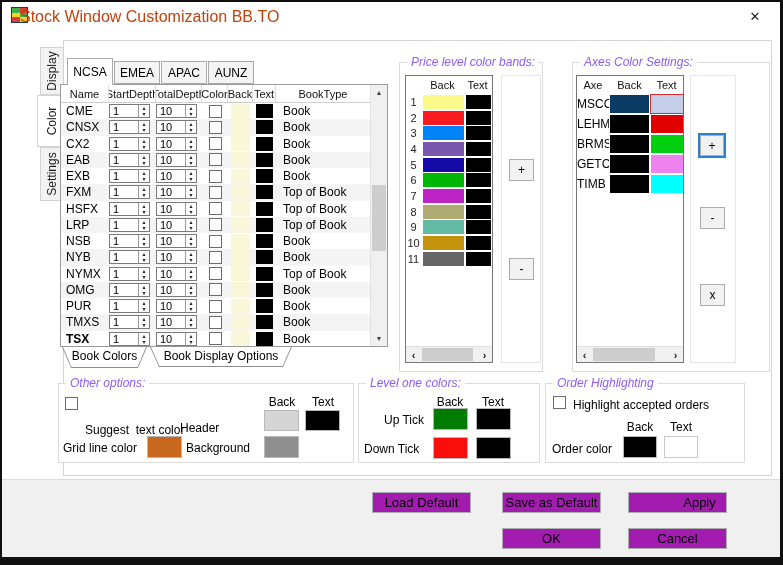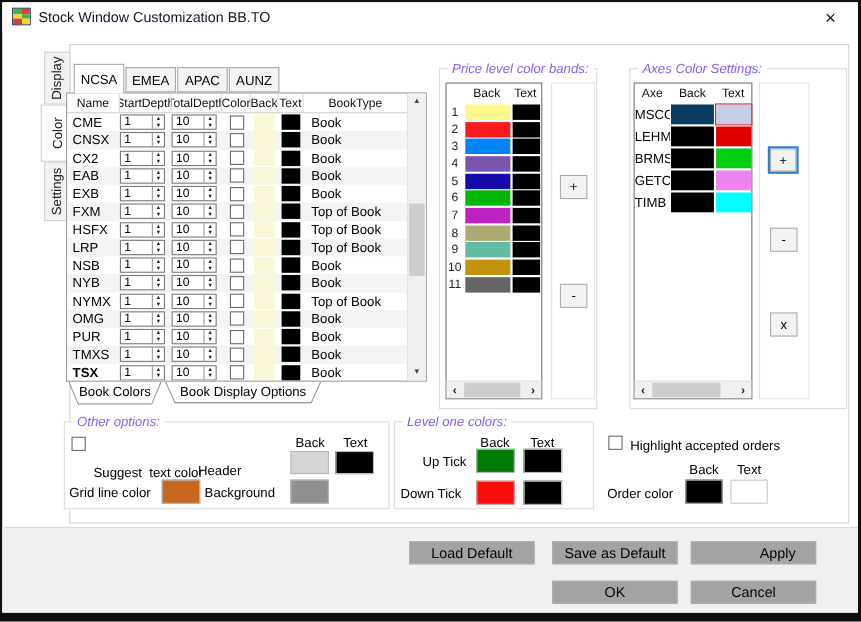--- a/index.html
+++ b/index.html
@@ -5,21 +5,21 @@
   * { margin:0; padding:0; box-sizing:border-box; }
   html,body { background:#888; }
   body { font-family:"Liberation Sans", sans-serif; }
   #window { position:relative; width:783px; height:565px; background:#0f0f0f; }
   #frame  { position:absolute; left:2px; top:2px; right:3px; bottom:8px; background:#fff; overflow:hidden; }
 
   
   .titlebar { position:absolute; left:0; top:0; right:0; height:27px; background:#fff; }
   .app-icon { position:absolute; left:9px; top:5px; width:17px; height:16px; border:1px solid #1c3a66;
               display:grid; grid-template-columns:1fr 1fr; grid-template-rows:1fr 1fr 1fr; }
-  .title-text { position:absolute; left:33px; top:6px; font-size:13px; color:#0f172a; }
+  .title-text { position:absolute; left:18px; top:6px; font-size:16px; color:#c2410c; }
   .close-x { position:absolute; right:14px; top:4px; width:22px; height:20px; display:flex; align-items:center;
              justify-content:center; font-size:13px; color:#222; cursor:default; }
 
   
   .card { position:absolute; left:61px; top:38px; width:709px; height:436px; background:#fff; border:1px solid #d5d5d5; }
   .vtab { position:absolute; left:38px; width:24px; background:#f2f2f2; border:1px solid #d2d2d2;
           display:flex; align-items:center; justify-content:center; z-index:3; }
   .vtab span { transform:rotate(-90deg); white-space:nowrap; font-size:12px; color:#1a1a1a; }
   .vtab.sel { left:35px; width:30px; background:#fff; border-right:none; z-index:4; }
 
@@ -96,21 +96,21 @@
               justify-content:center; font-size:12px; color:#000; }
   .smallbtn.focus { border:2px solid #2e7fd0; box-shadow:inset 0 0 0 1px #adadad; }
 
   
   .lbl12 { position:absolute; font-size:12px; color:#000; white-space:pre; }
   .cswatch { position:absolute; border:1px solid #b9b9b9; }
   .chead { position:absolute; font-size:12px; color:#000; text-align:center; }
 
   
   .footer { position:absolute; left:0; right:0; top:477px; bottom:0; background:#f0f0f0; border-top:1px solid #dcdcdc; }
-  .btn { position:absolute; width:114px; height:21px; background:#a3a3a3; border:1px solid #adadad; font-size:13px;
+  .btn { position:absolute; width:99px; height:21px; background:#a21caf; border:1px solid #adadad; font-size:13px;
          color:#000; display:flex; align-items:center; justify-content:center; font-family:"Liberation Sans",sans-serif; }
 </style>
 </head>
 <body>
 
 <div id="window">
  <div id="frame">
 
   <div class="titlebar">
     <div class="app-icon">
@@ -809,20 +809,23 @@
   </div>
   <div class="chead" style="left:429px;top:393px;width:38px;">Back</div>
   <div class="chead" style="left:472px;top:393px;width:38px;">Text</div>
   <div class="lbl12" style="left:382px;top:411px;text-align:center;">Up Tick</div>
   <div class="cswatch" style="left: 431px; top: 406px; width: 35px; height: 22px; background: rgb(0, 124, 2);"></div>
   <div class="cswatch" style="left: 474px; top: 406px; width: 35px; height: 22px; background: rgb(0, 0, 0);"></div>
   <div class="lbl12" style="left:362px;top:440px;">Down Tick</div>
   <div class="cswatch" style="left: 431px; top: 435px; width: 35px; height: 22px; background: rgb(250, 13, 11);"></div>
   <div class="cswatch" style="left: 474px; top: 435px; width: 35px; height: 22px; background: rgb(0, 0, 0);"></div>
 
+  <div class="group" style="left:543px;top:381px;width:200px;height:80px;">
+    <div class="gtitle">Order Highlighting</div>
+  </div>
   <div class="checkbox" style="position:absolute;left:551px;top:394px;"></div>
   <div class="lbl12" style="left:571px;top:396px;">Highlight accepted orders</div>
   <div class="chead" style="left:619px;top:418px;width:38px;">Back</div>
   <div class="chead" style="left:660px;top:418px;width:38px;">Text</div>
   <div class="lbl12" style="left:550px;top:440px;">Order color</div>
   <div class="cswatch" style="left: 621px; top: 434px; width: 34px; height: 22px; background: rgb(0, 0, 0);"></div>
   <div class="cswatch" style="left: 662px; top: 434px; width: 34px; height: 22px; border-color: rgb(201, 201, 201); background: rgb(255, 255, 255);"></div>
 
   <div class="footer"></div>
   <div class="btn" style="left:370px;top:490px;">Load Default</div>

